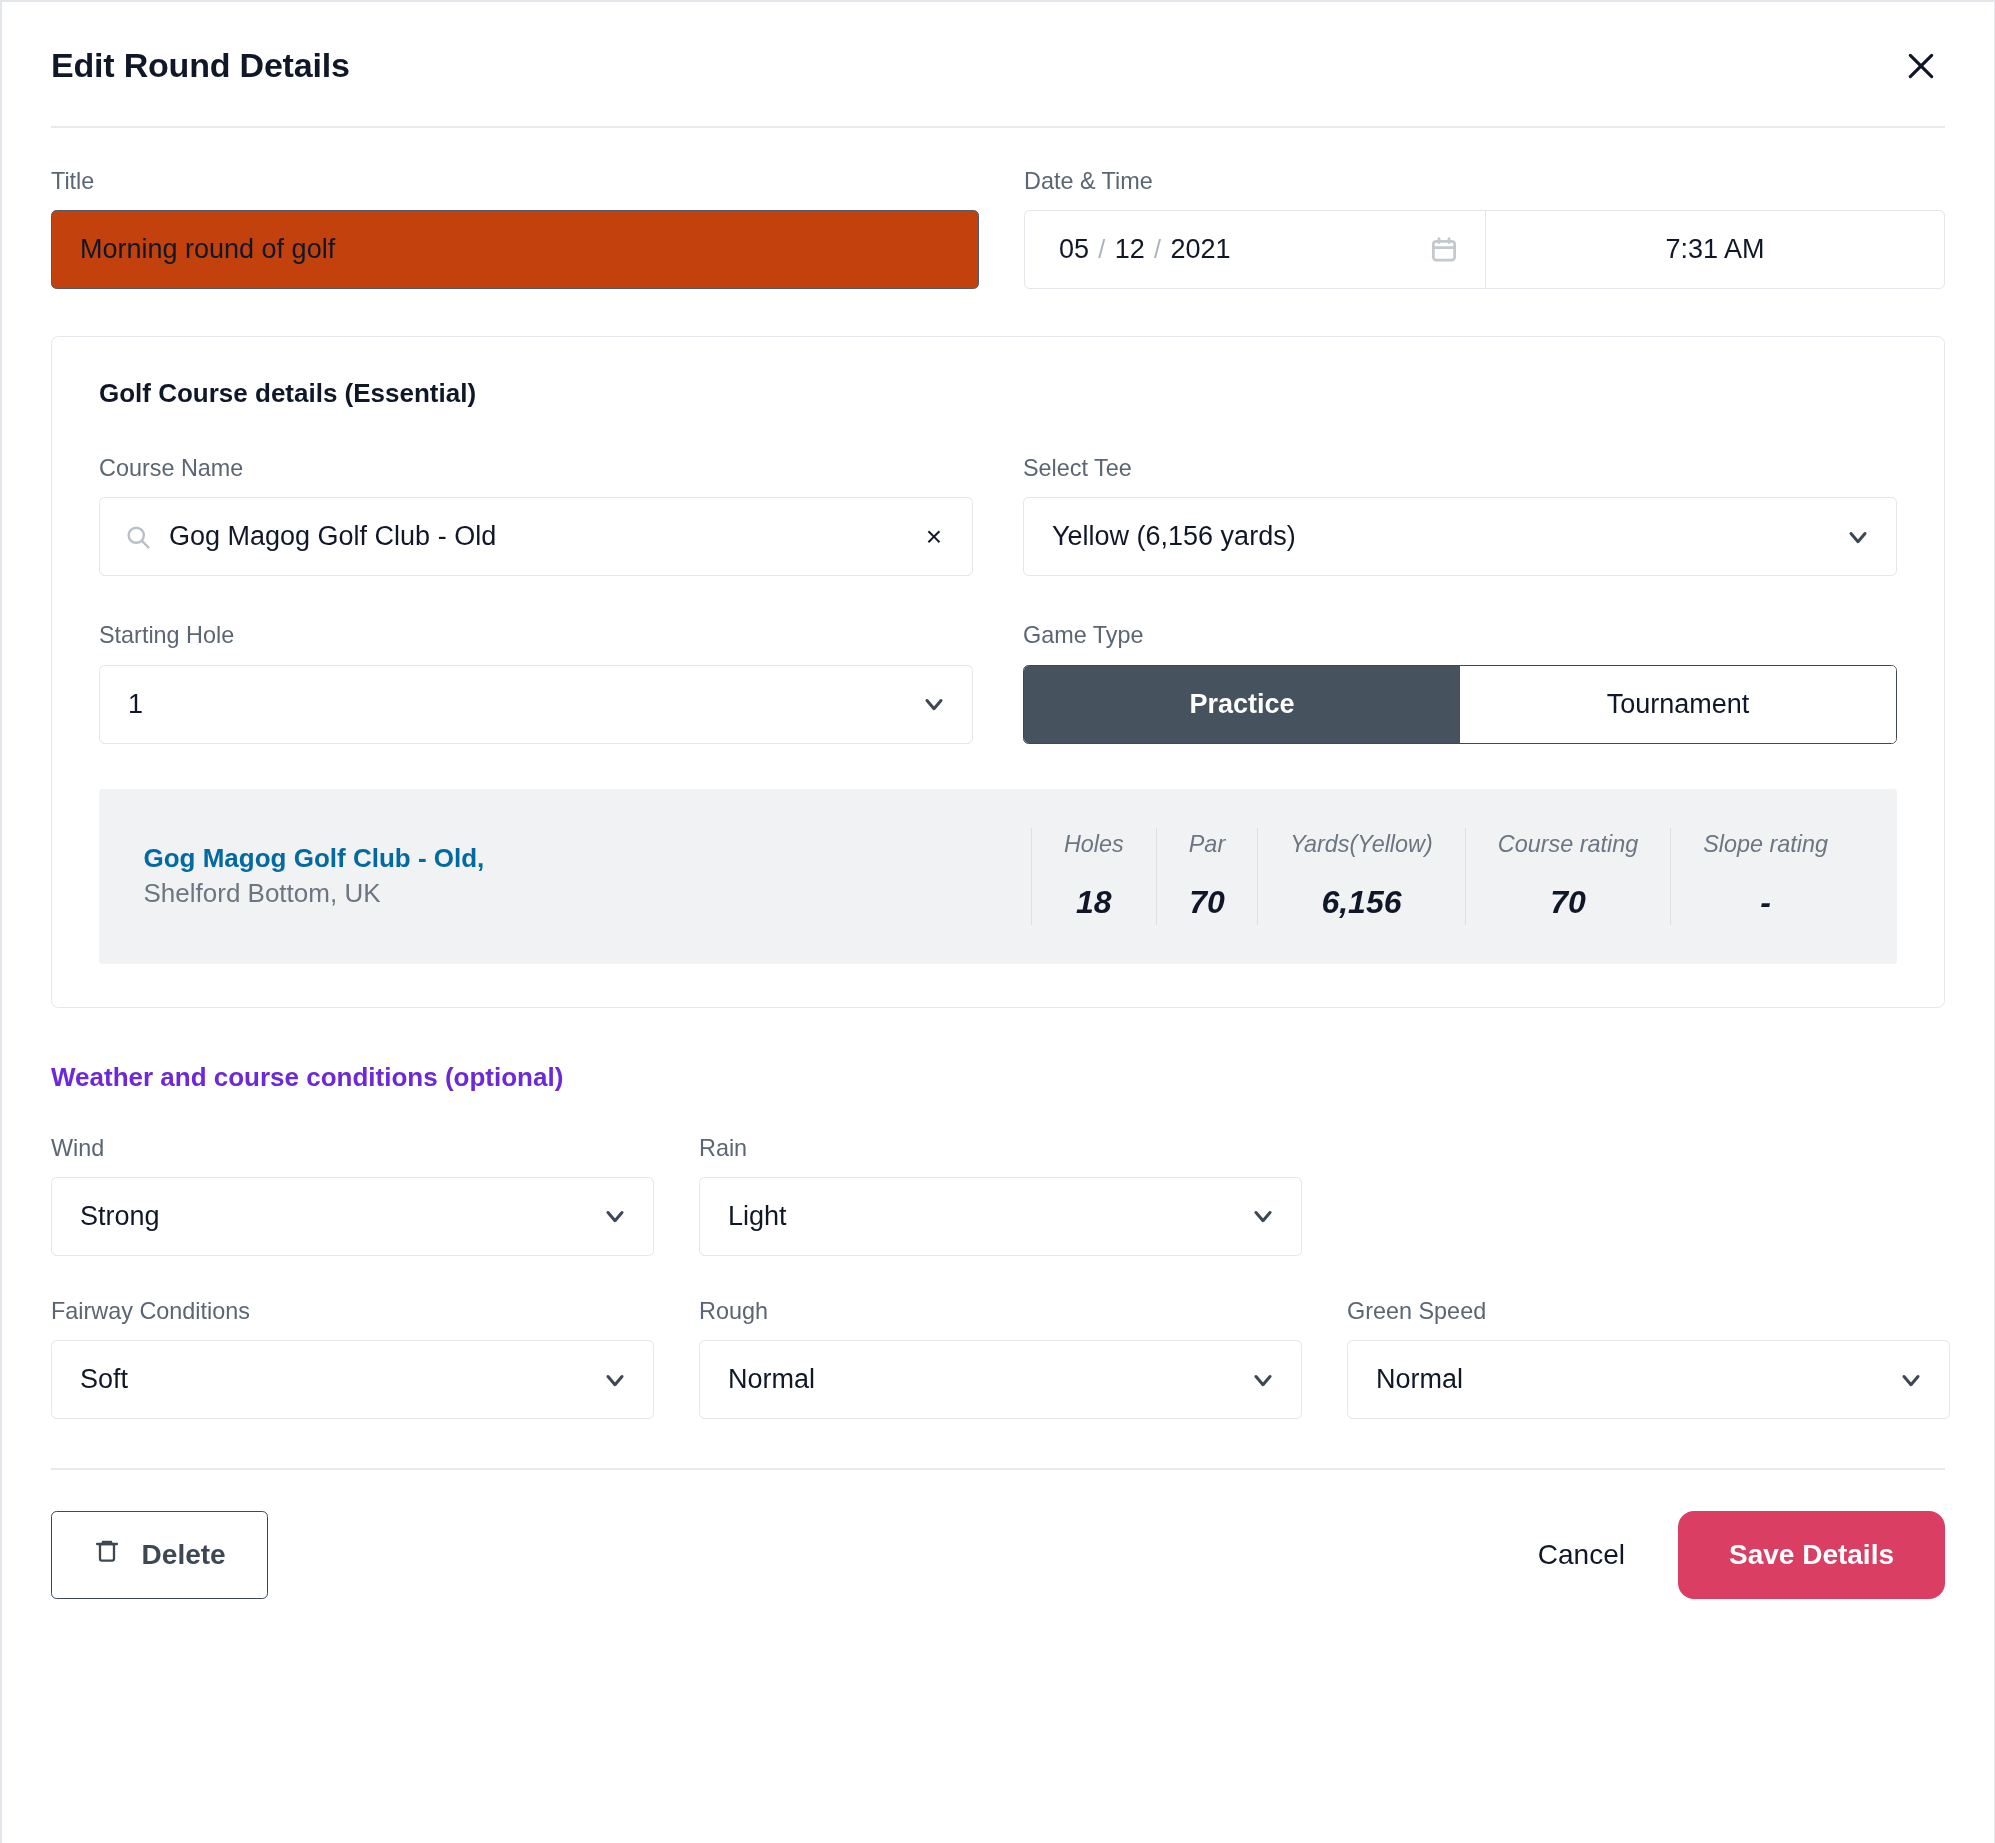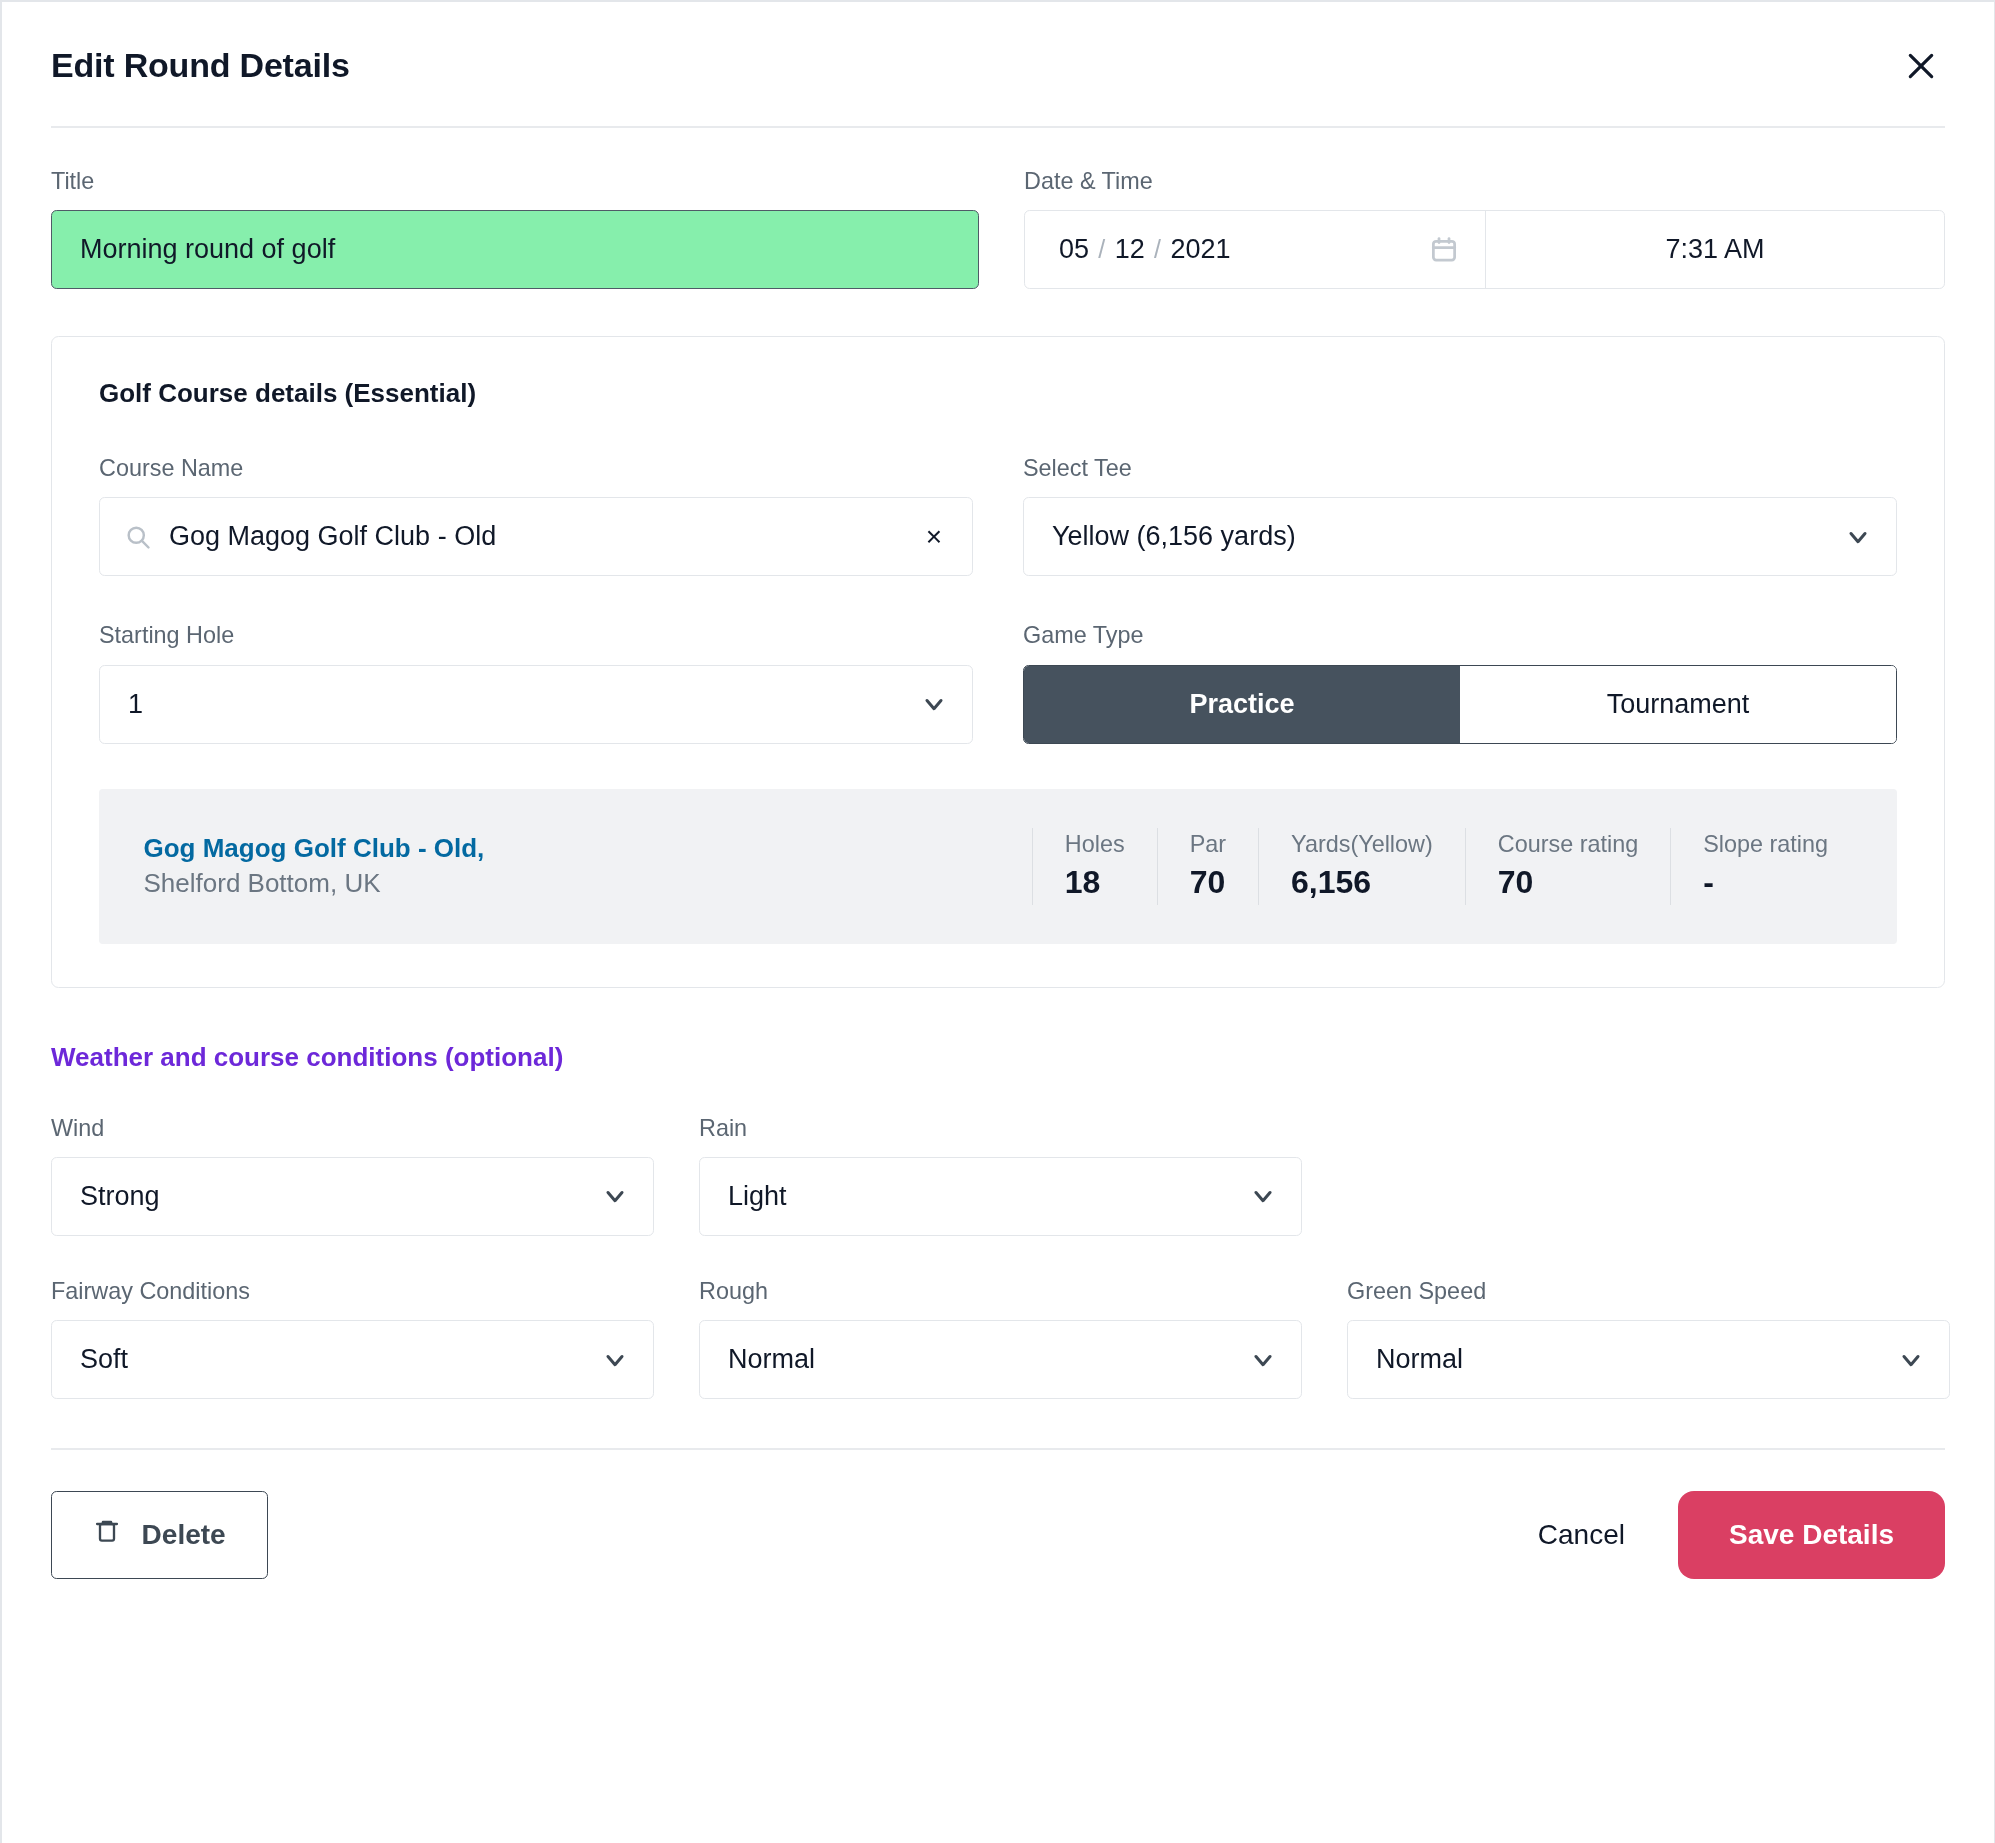--- a/index.html
+++ b/index.html
@@ -72,21 +72,21 @@
     margin-top: 39px;
   }
   .title-col { width: 928px; }
   .datetime-col { flex: 1; }
 
   .text-input {
     width: 100%;
     height: 79px;
     border: 1.9px solid #4f5b67;
     border-radius: 5.6px;
-    background: #86efac;
+    background: #c2410c;
     font-family: "Liberation Sans", sans-serif;
     font-size: 27px;
     color: #101828;
     padding: 0 28px;
     outline: none;
   }
 
   .datetime-box {
     display: flex;
     width: 100%;
@@ -233,25 +233,26 @@
     line-height: 1.35;
   }
   .stats-course-loc {
     font-size: 26px;
     color: #6b7682;
     line-height: 1.35;
   }
   .stat-cell {
     display: flex;
     flex-direction: column;
-    align-items: flex-start;
+    align-items: center;
     justify-content: center;
     border-left: 1.9px solid #dcdfe3;
     padding: 3.7px 32px;
-    gap: 6px;
+    gap: 26px;
+    font-style: italic;
   }
   .stat-label { font-size: 23.4px; color: #6b7682; white-space: nowrap; }
   .stat-value { font-size: 32px; font-weight: bold; color: #101828; }
 
   
   .weather-heading {
     margin-top: 54px;
     font-size: 26px;
     font-weight: bold;
     color: #6d28d9;

